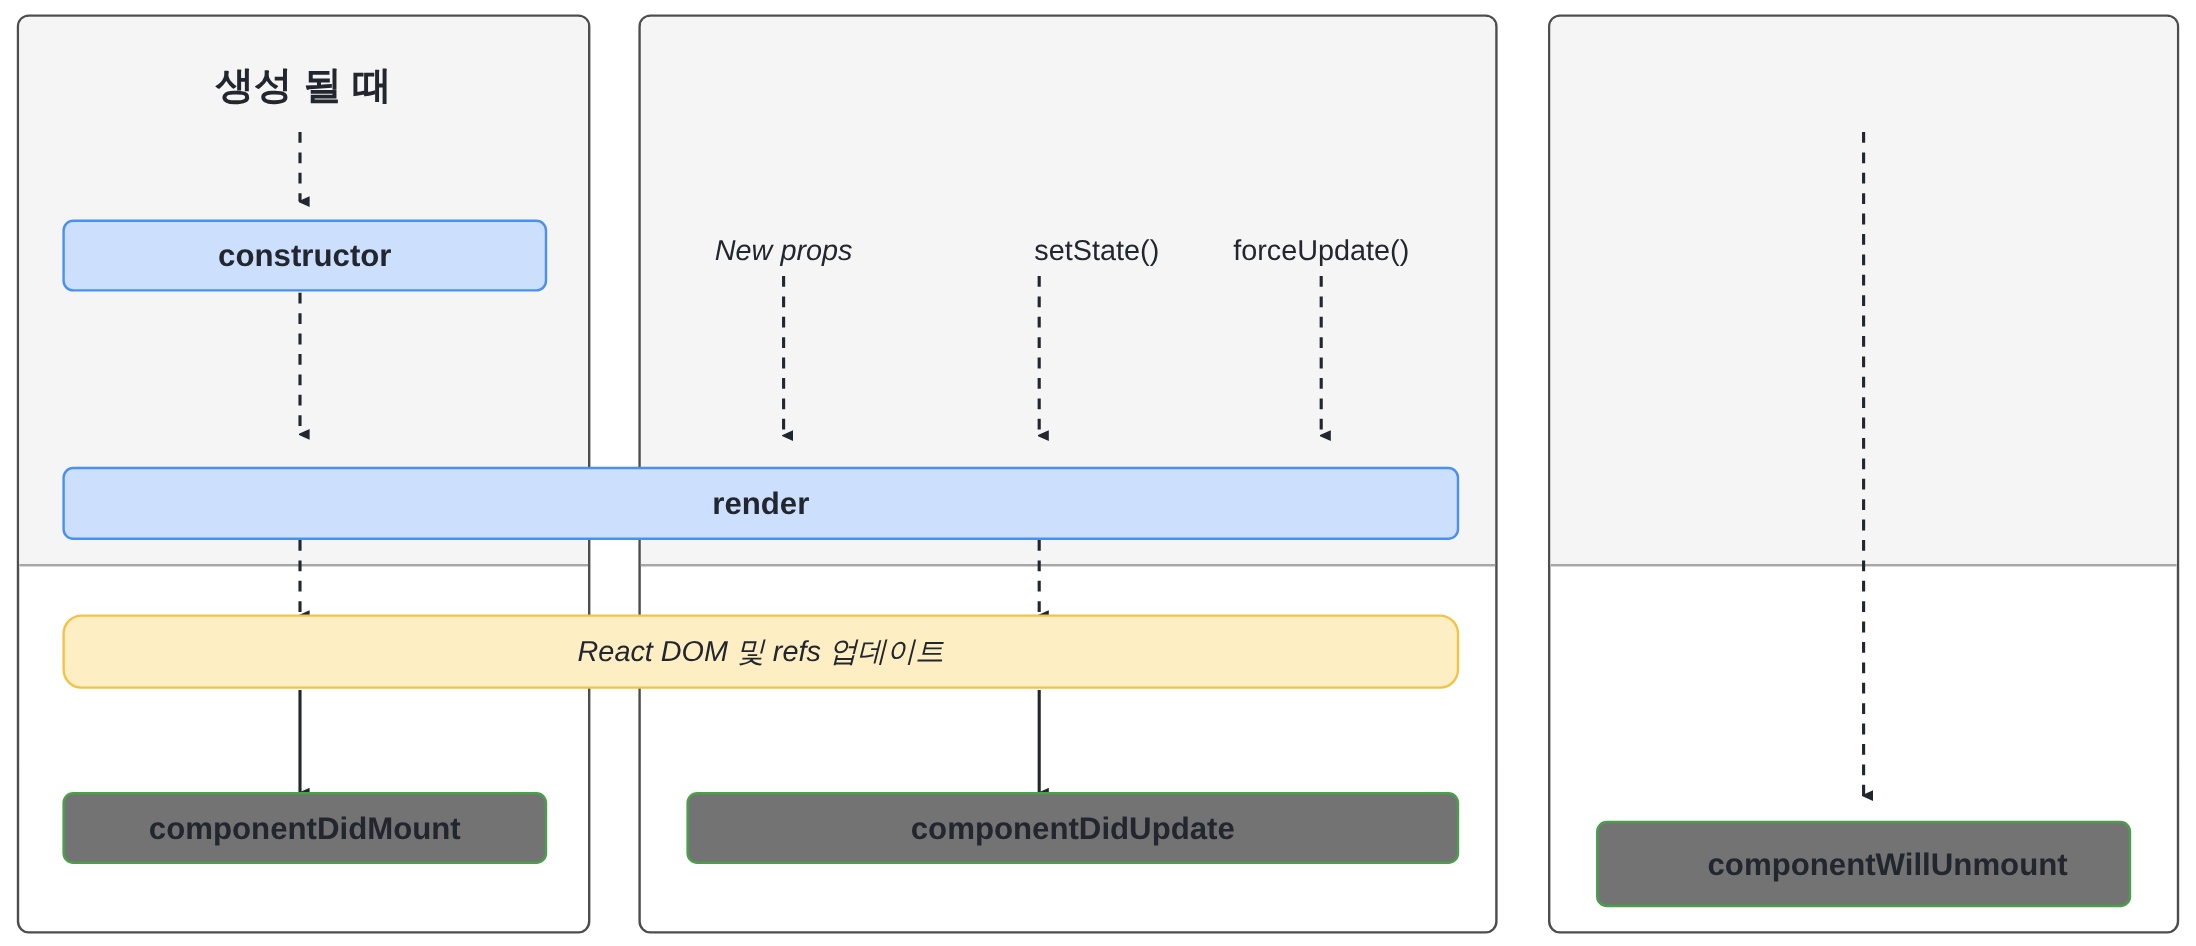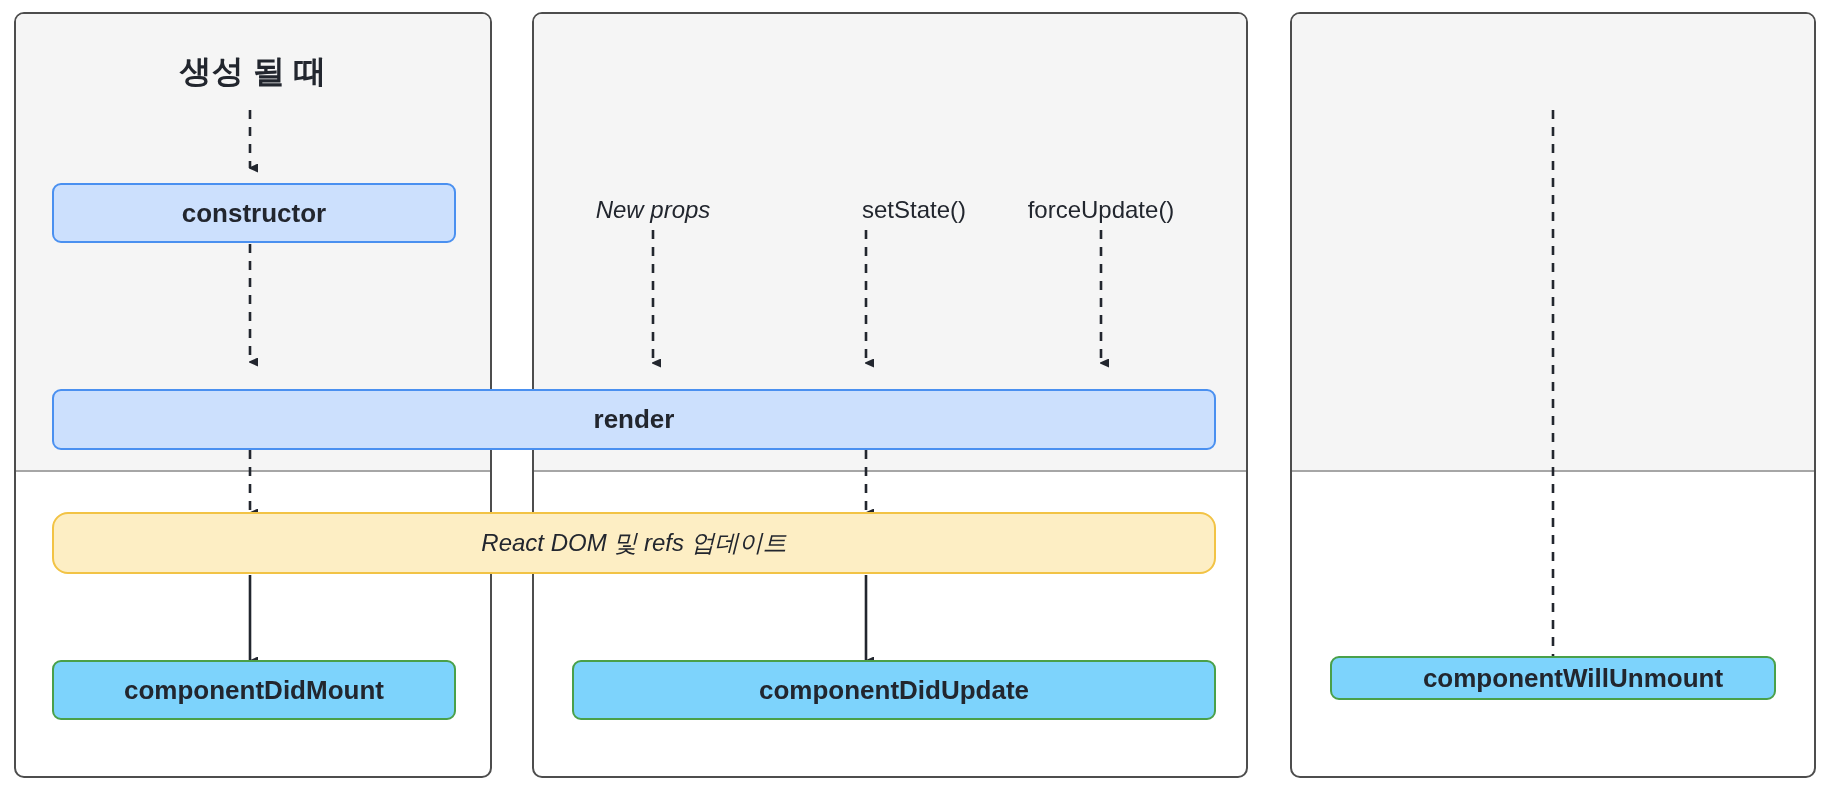--- a/index.html
+++ b/index.html
@@ -53,28 +53,28 @@
     border-radius: 9px;
     font-size: 26px;
     font-weight: 700;
     color: #22262e;
     white-space: nowrap;
     z-index: 6;
   }
   .node.blue   { background: #cce0fd; border: 2px solid #4a90f0; }
   .node.yellow { background: #fdeec4; border: 2px solid #f2c345; font-weight: 400;
                  font-style: italic; font-size: 24px; }
-  .node.green  { background: #7dd3fc; border: 2px solid #4aa04a; }
+  .node.green  { background: #737373; border: 2px solid #4aa04a; }
 
   #node-constructor      { left: 52px;  top: 183px; width: 404px; height: 60px; }
   #node-render           { left: 52px;  top: 389px; width: 1164px; height: 61px; }
   #node-react-dom        { left: 52px;  top: 512px; width: 1164px; height: 62px; border-radius: 16px; }
   #node-did-mount        { left: 52px;  top: 660px; width: 404px; height: 60px; }
   #node-did-update       { left: 572px; top: 660px; width: 644px; height: 60px; }
-  #node-will-unmount     { left: 1330px;top: 656px; width: 446px; height: 44px; padding-left: 40px; }
+  #node-will-unmount     { left: 1330px;top: 684px; width: 446px; height: 72px; padding-left: 40px; }
 
   
   .trigger-label {
     position: absolute;
     font-size: 24px;
     color: #22262e;
     white-space: nowrap;
     transform: translateX(-50%);
     z-index: 5;
   }

